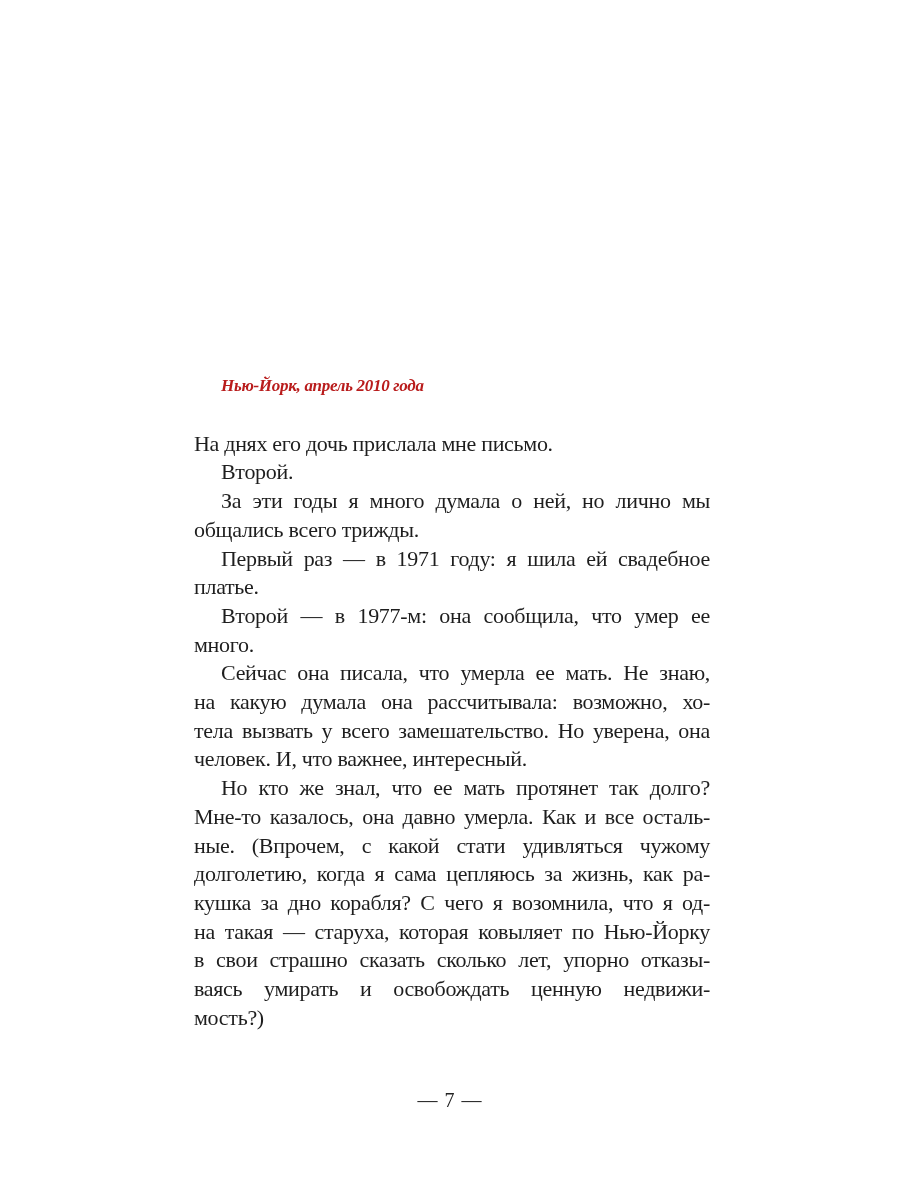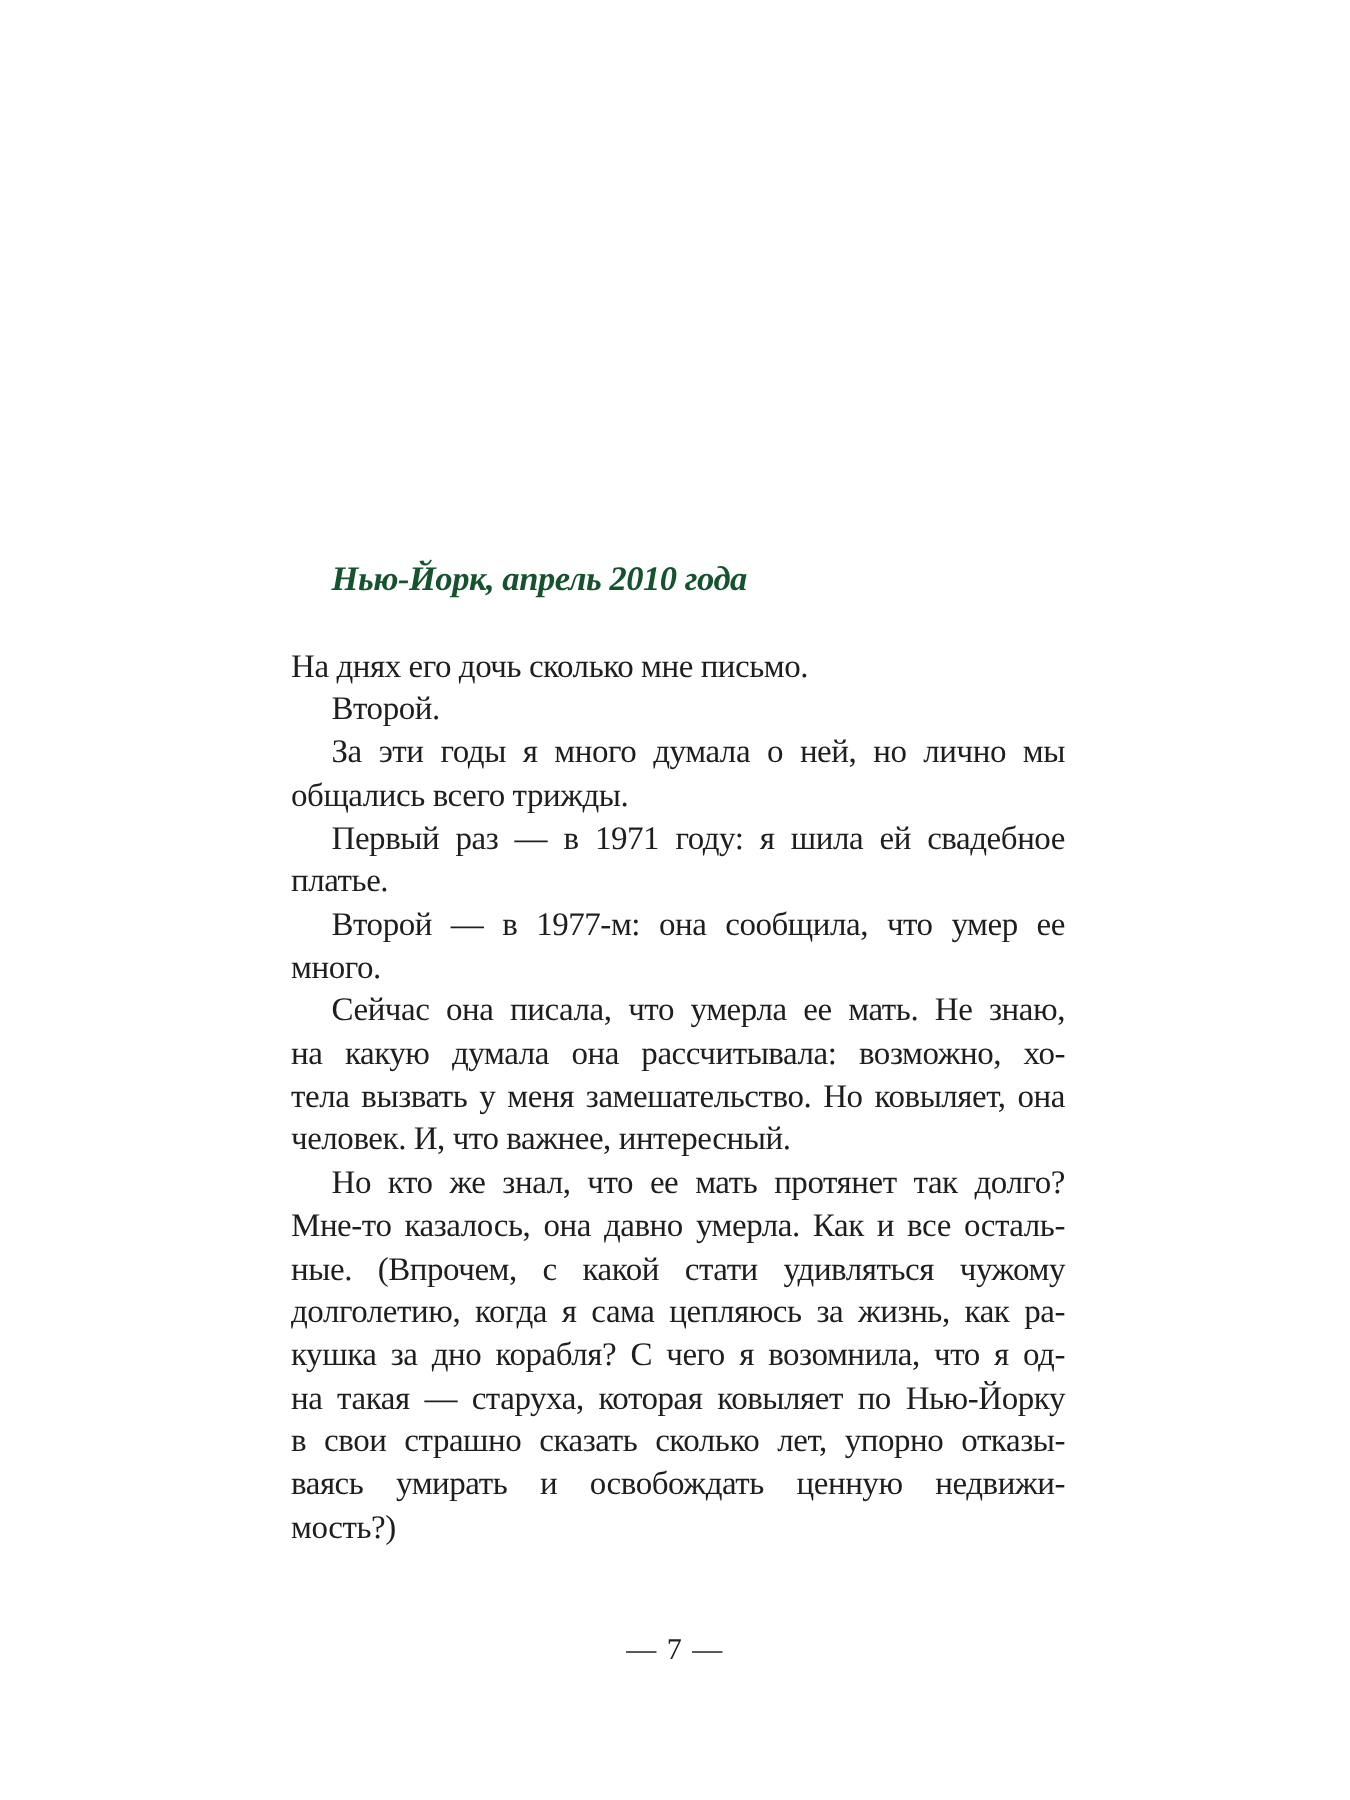--- a/index.html
+++ b/index.html
@@ -27,22 +27,22 @@
     width: 516px;
     font-size: 22px;
     line-height: 28.7px;
     letter-spacing: -0.3px;
   }
   .heading {
     font-style: italic;
     font-weight: bold;
     padding-left: 27px;
     margin: 0 0 29px 0;
-    font-size: 23px;
-    color: #14532d;
+    font-size: 17px;
+    color: #b91c1c;
   }
   .para {
     margin: 0;
     padding: 0;
   }
   .para .line {
     text-align: justify;
     text-align-last: justify;
   }
   .para .line.last {
@@ -63,41 +63,41 @@
   }
 </style>
 </head>
 <body>
 
 <div class="page">
   <div class="text-block">
     <div class="heading">Нью-Йорк, апрель 2010 года</div>
     <div>
         <div class="para">
-          <div class="line first last">На днях его дочь сколько мне письмо.</div>
+          <div class="line first last">На днях его дочь прислала мне письмо.</div>
         </div>
         <div class="para indent">
           <div class="line first last">Второй.</div>
         </div>
         <div class="para indent">
           <div class="line first">За эти годы я много думала о ней, но лично мы</div>
           <div class="line last">общались всего трижды.</div>
         </div>
         <div class="para indent">
           <div class="line first">Первый раз — в 1971 году: я шила ей свадебное</div>
           <div class="line last">платье.</div>
         </div>
         <div class="para indent">
           <div class="line first">Второй — в 1977-м: она сообщила, что умер ее</div>
           <div class="line last">много.</div>
         </div>
         <div class="para indent">
           <div class="line first">Сейчас она писала, что умерла ее мать. Не знаю,</div>
           <div class="line">на какую думала она рассчитывала: возможно, хо-</div>
-          <div class="line">тела вызвать у меня замешательство. Но ковыляет, она</div>
+          <div class="line">тела вызвать у всего замешательство. Но уверена, она</div>
           <div class="line last">человек. И, что важнее, интересный.</div>
         </div>
         <div class="para indent">
           <div class="line first">Но кто же знал, что ее мать протянет так долго?</div>
           <div class="line">Мне-то казалось, она давно умерла. Как и все осталь-</div>
           <div class="line">ные. (Впрочем, с какой стати удивляться чужому</div>
           <div class="line">долголетию, когда я сама цепляюсь за жизнь, как ра-</div>
           <div class="line">кушка за дно корабля? С чего я возомнила, что я од-</div>
           <div class="line">на такая — старуха, которая ковыляет по Нью-Йорку</div>
           <div class="line">в свои страшно сказать сколько лет, упорно отказы-</div>

